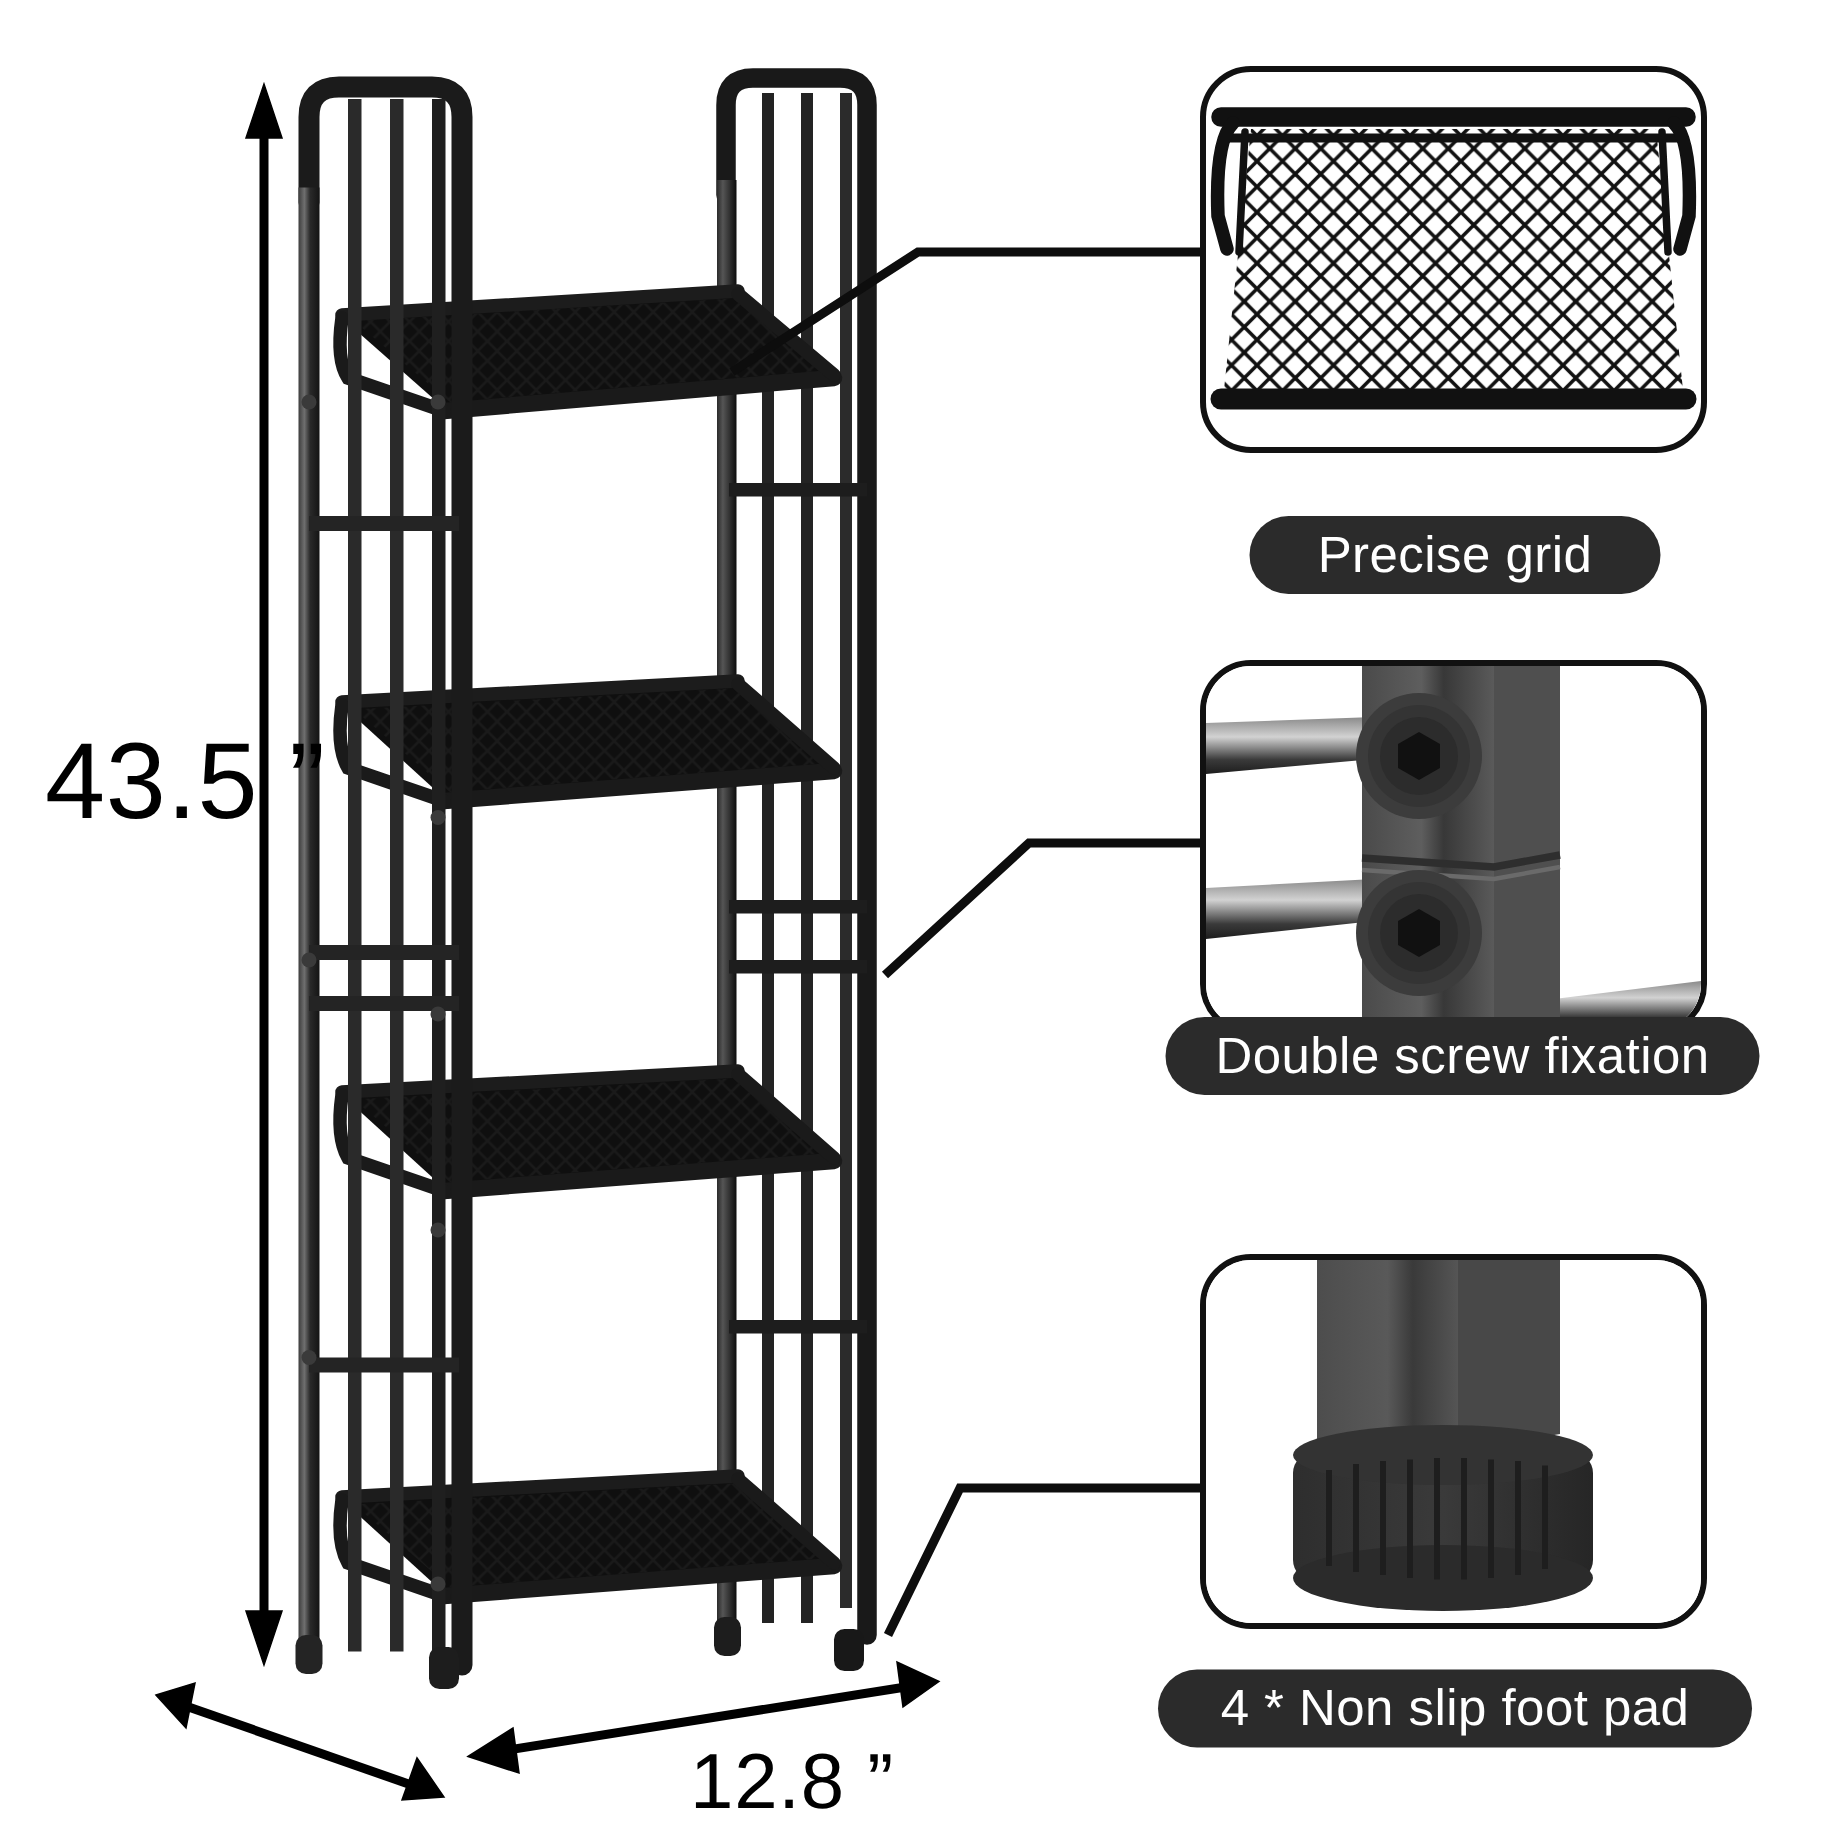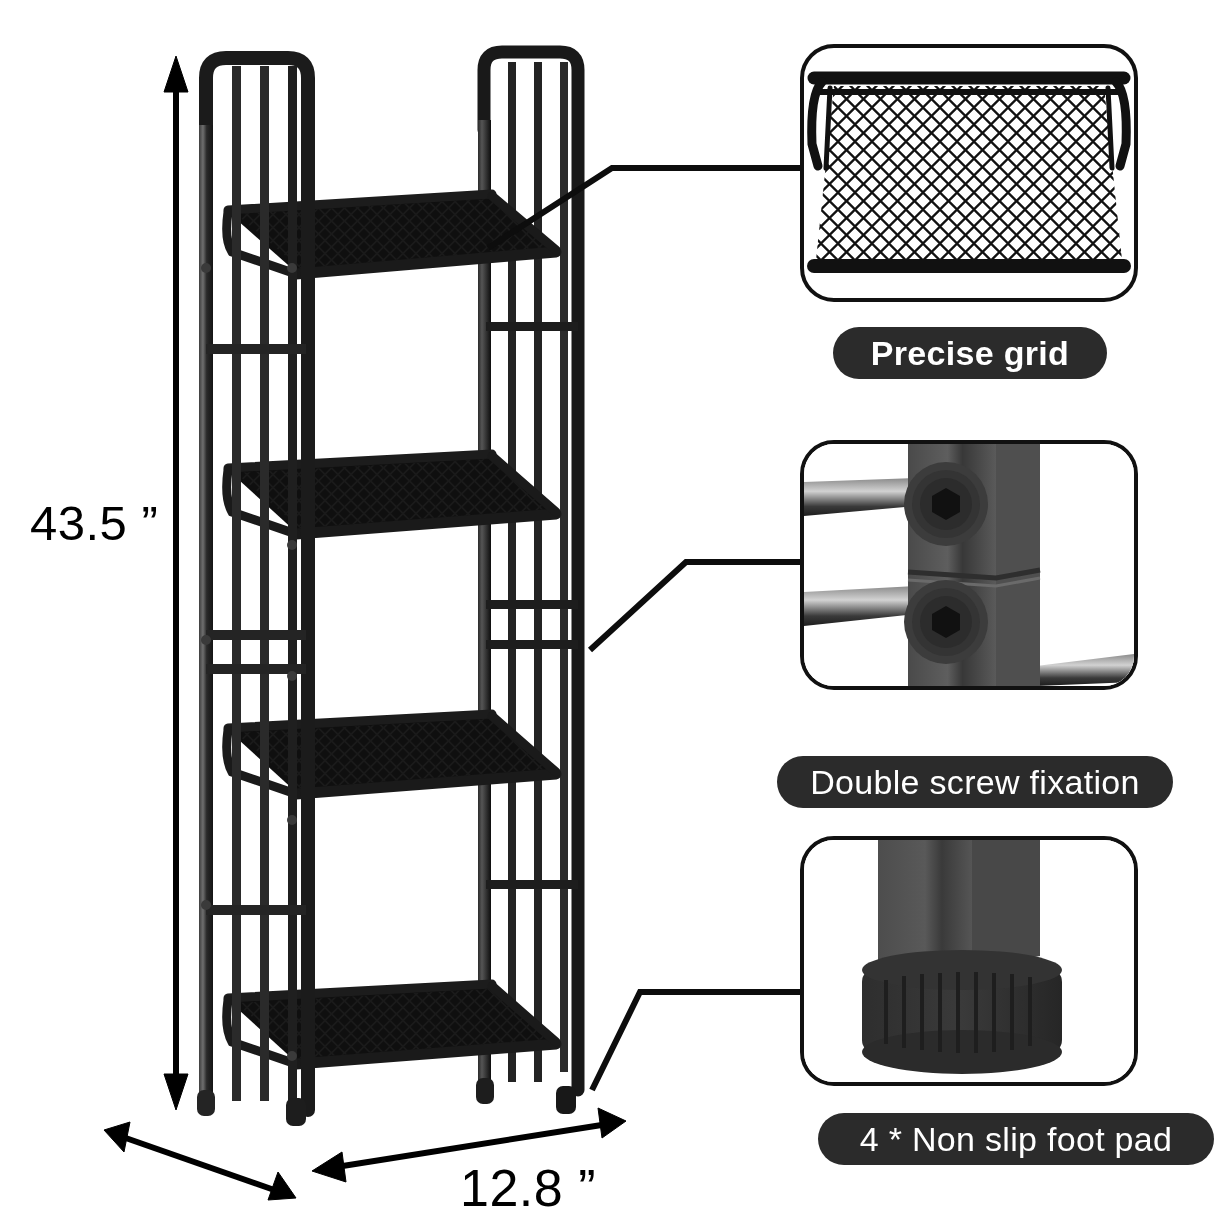--- a/index.html
+++ b/index.html
@@ -17,22 +17,22 @@
 
   
   .dim-label {
     position: absolute;
     color: #000;
     font-family: "Liberation Sans", sans-serif;
     white-space: nowrap;
     letter-spacing: 0.5px;
   }
   #dim-height-label {
-    left: 30px; top: 495px;
-    font-size: 49px;
+    left: 30px; top: 480px;
+    font-size: 72px;
   }
   #dim-depth-label {
     left: 116px; top: 1150px;
     font-size: 52px;
   }
   #dim-width-label {
     left: 460px; top: 1158px;
     font-size: 52px;
   }
 
@@ -43,32 +43,31 @@
     color: #ffffff;
     border-radius: 26px;
     display: flex;
     align-items: center;
     justify-content: center;
     font-family: "Liberation Sans", sans-serif;
     white-space: nowrap;
     letter-spacing: 0.3px;
   }
   #badge-precise-grid {
-    left: 833px; top: 327px;
+    left: 833px; top: 344px;
     width: 274px; height: 52px;
     font-size: 34px;
-    font-weight: bold;
   }
   #badge-double-screw {
-    left: 777px; top: 756px;
+    left: 777px; top: 678px;
     width: 396px; height: 52px;
     font-size: 34px;
   }
   #badge-foot-pad {
-    left: 818px; top: 1113px;
+    left: 772px; top: 1113px;
     width: 396px; height: 52px;
     font-size: 34px;
   }
 
   
   .callout-frame {
     position: absolute;
     border: 4px solid #111;
     border-radius: 34px;
     overflow: hidden;

